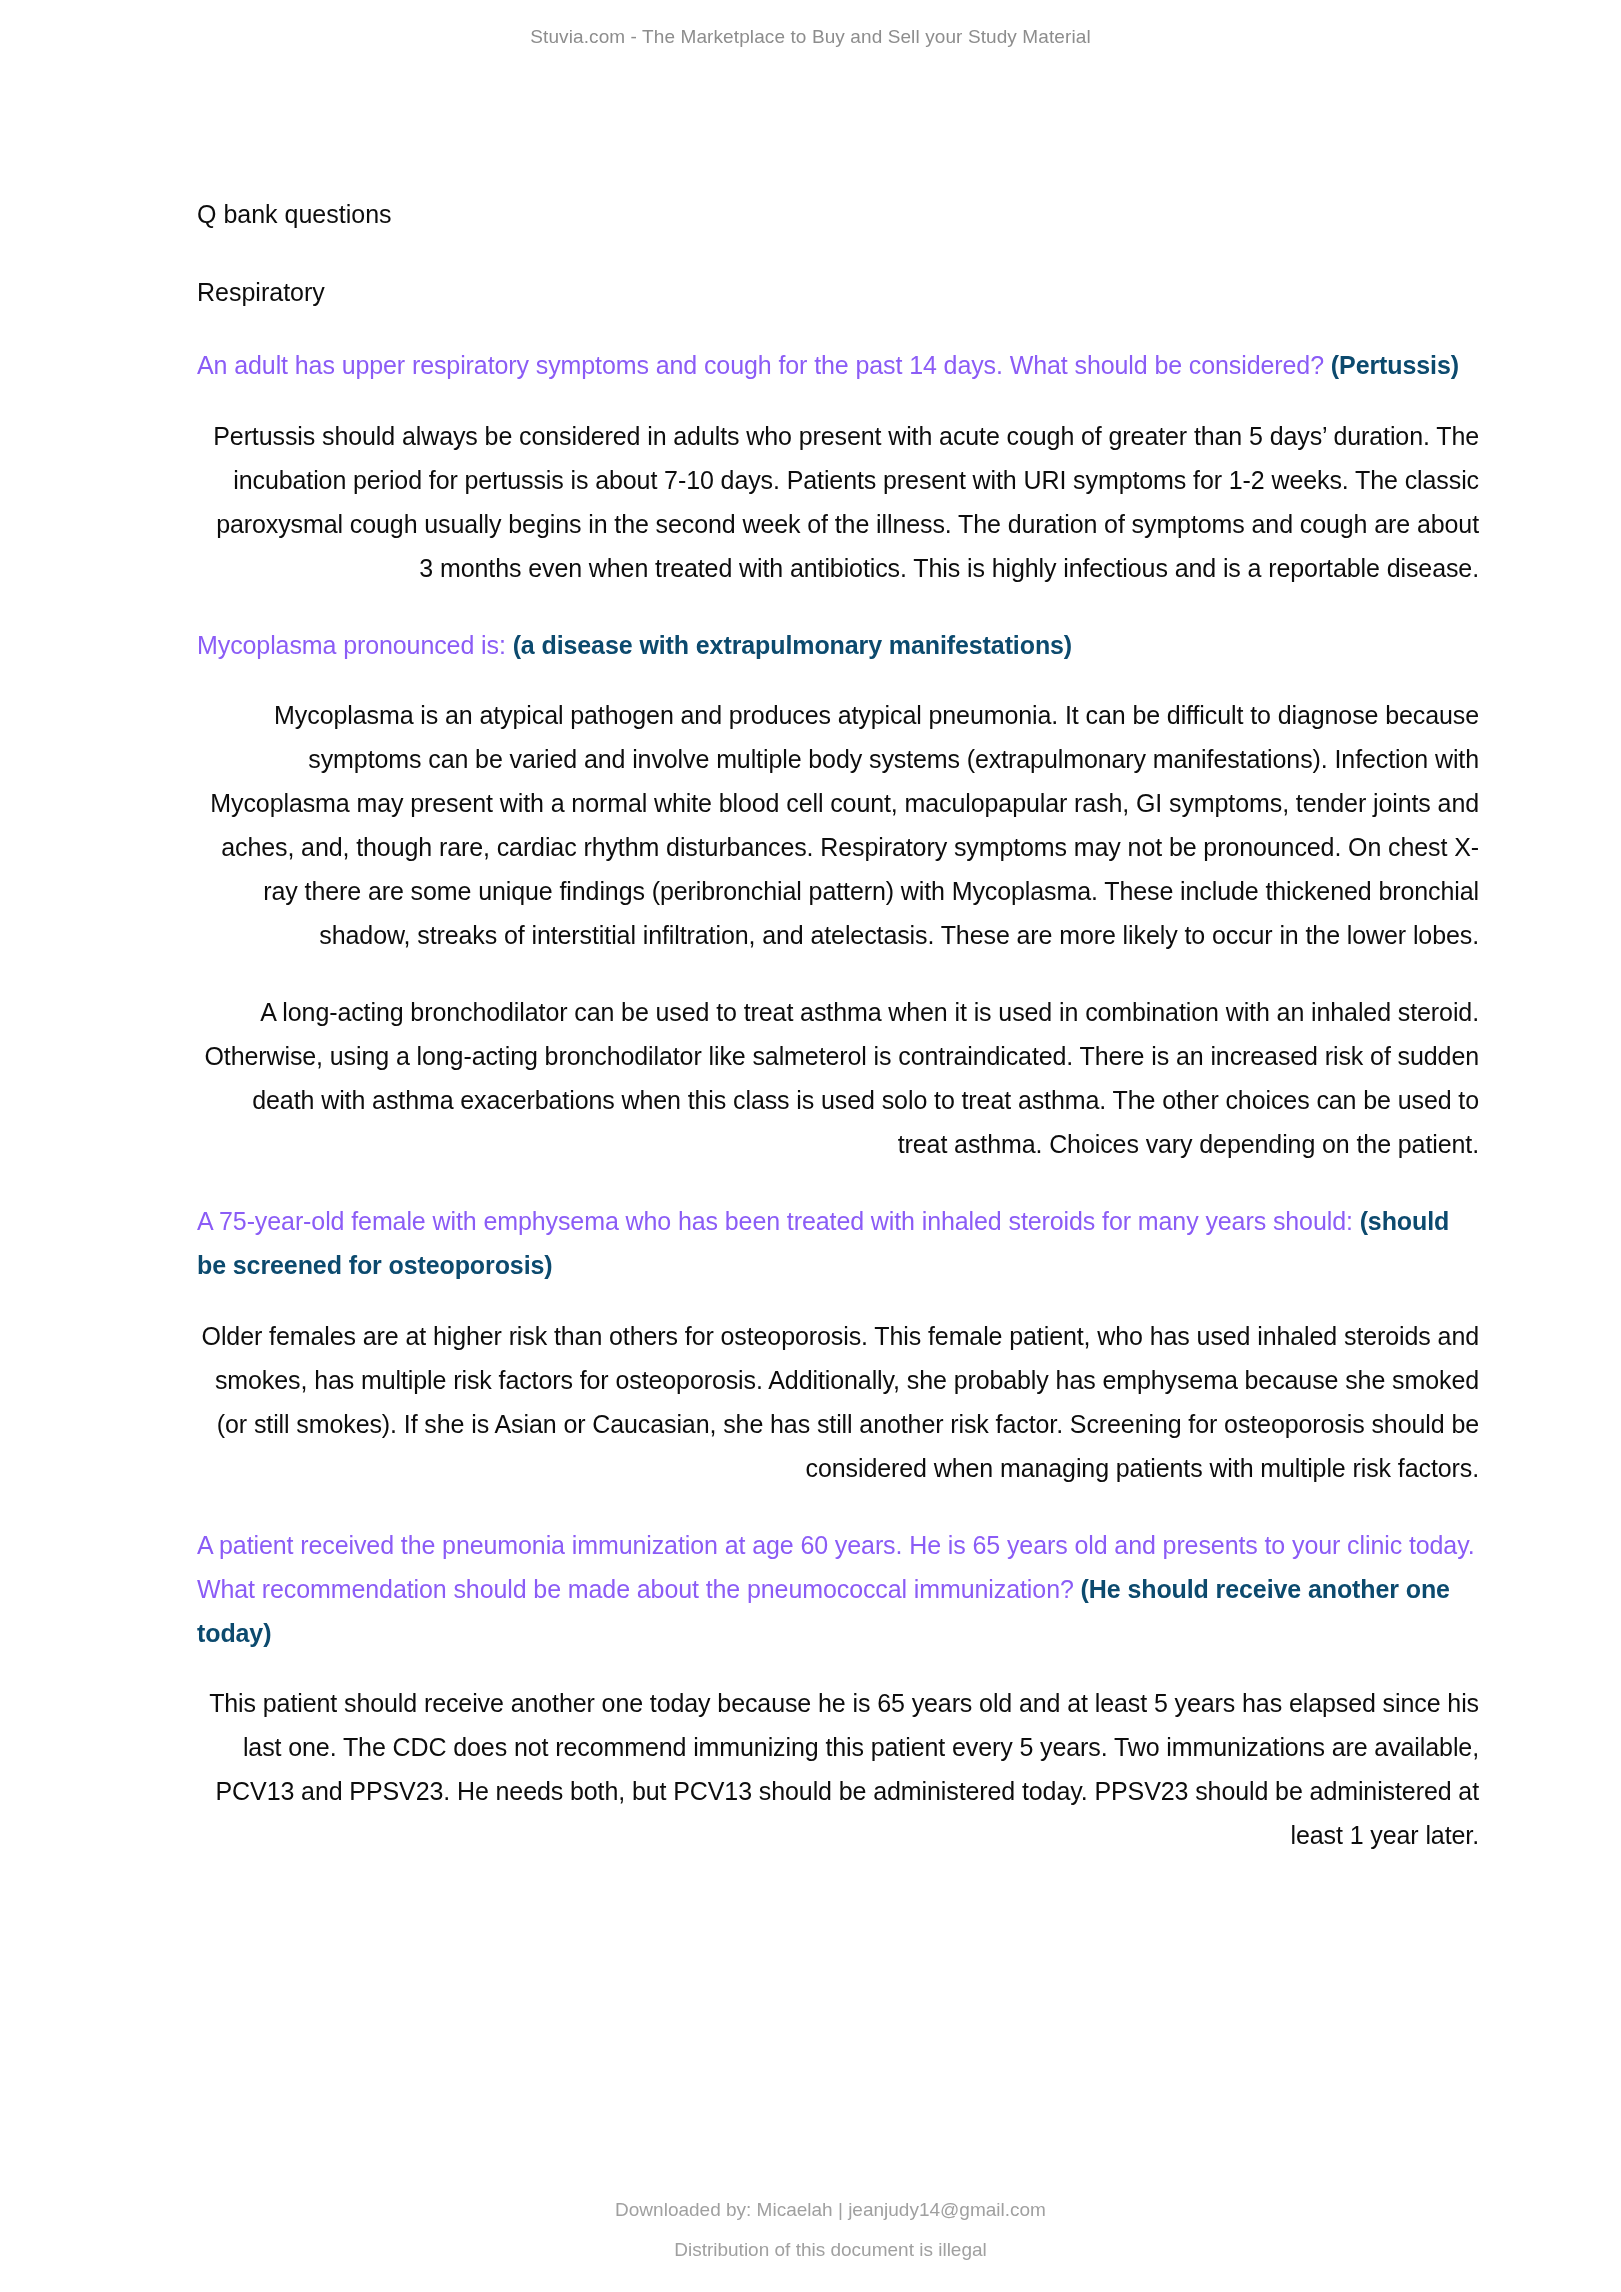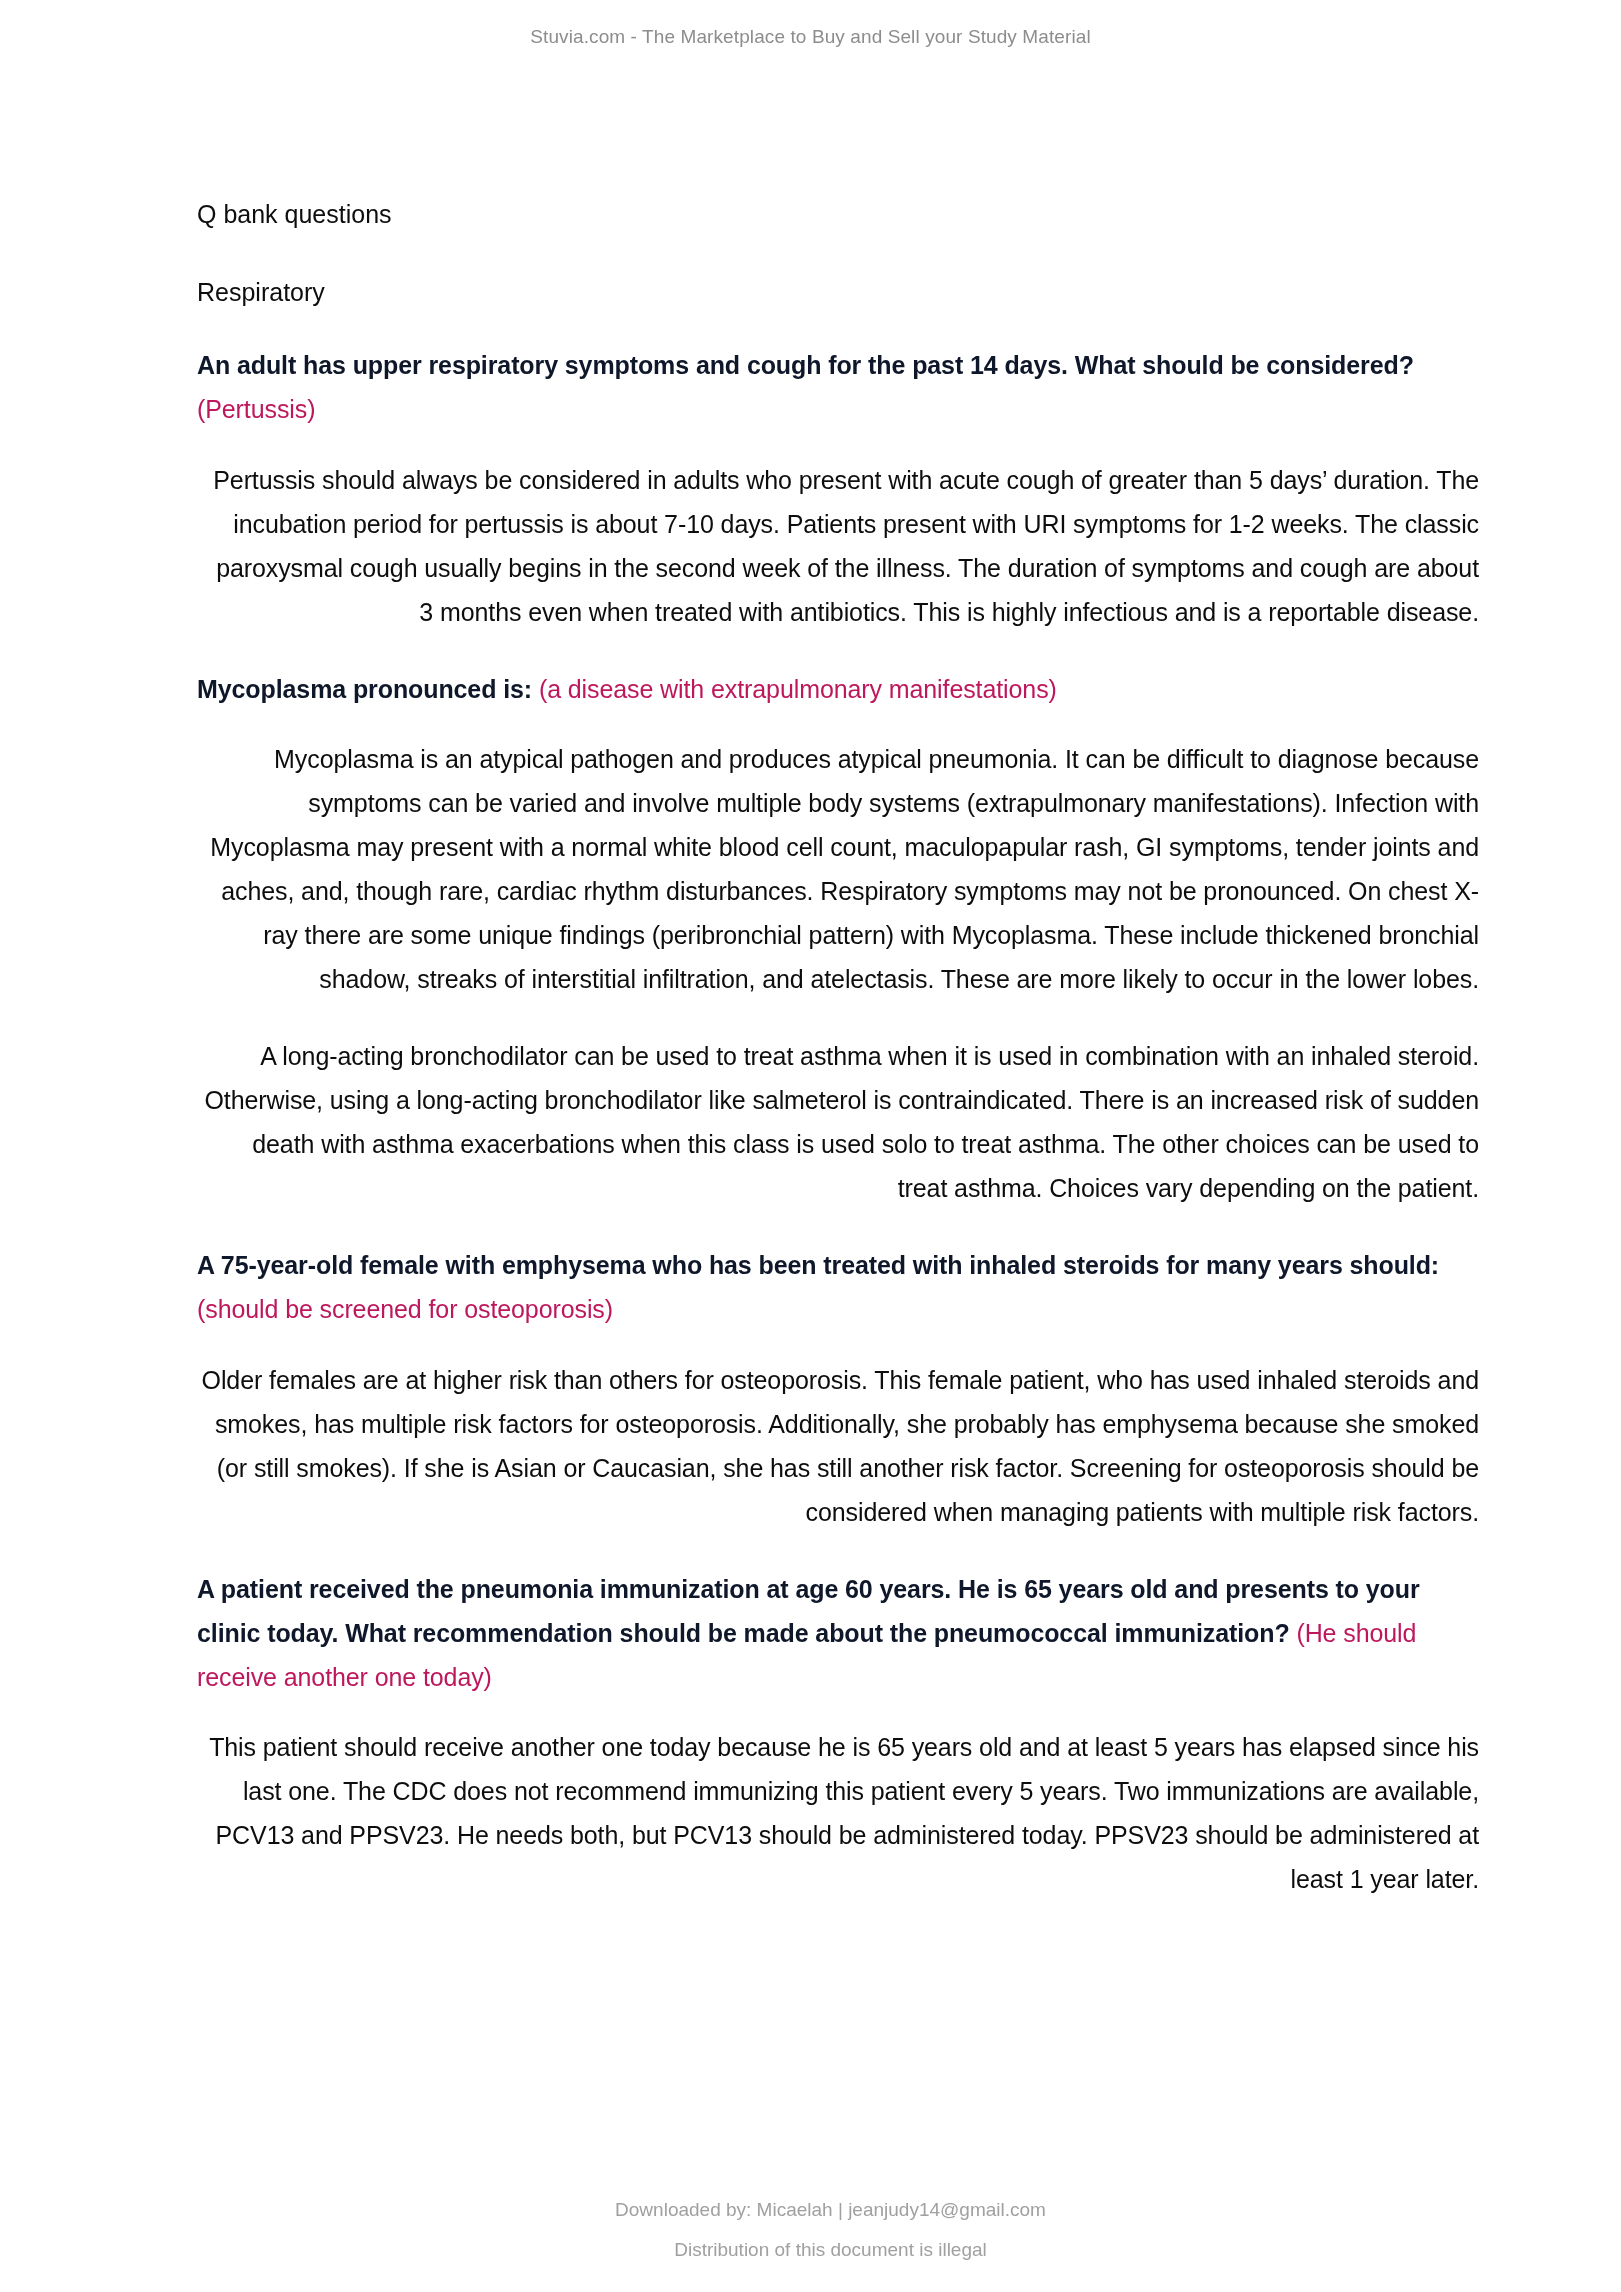--- a/index.html
+++ b/index.html
@@ -64,26 +64,26 @@
   }
   .plain.tight { margin-bottom: 29px; }
 
   .qa {
     margin: 0 0 26.5px 0;
     font-size: 25px;
     line-height: 44px;
     letter-spacing: -0.1px;
   }
   .qa .q {
-    font-weight: 700;
-    color: #0f172a;
+    font-weight: 400;
+    color: #8b5cf6;
   }
   .qa .a {
-    font-weight: 400;
-    color: #be185d;
+    font-weight: 700;
+    color: #0c4a6e;
   }
 
   .body-para {
     margin: 0 0 33px 0;
   }
 
   
   .footer {
     position: absolute;
     left: 0;

